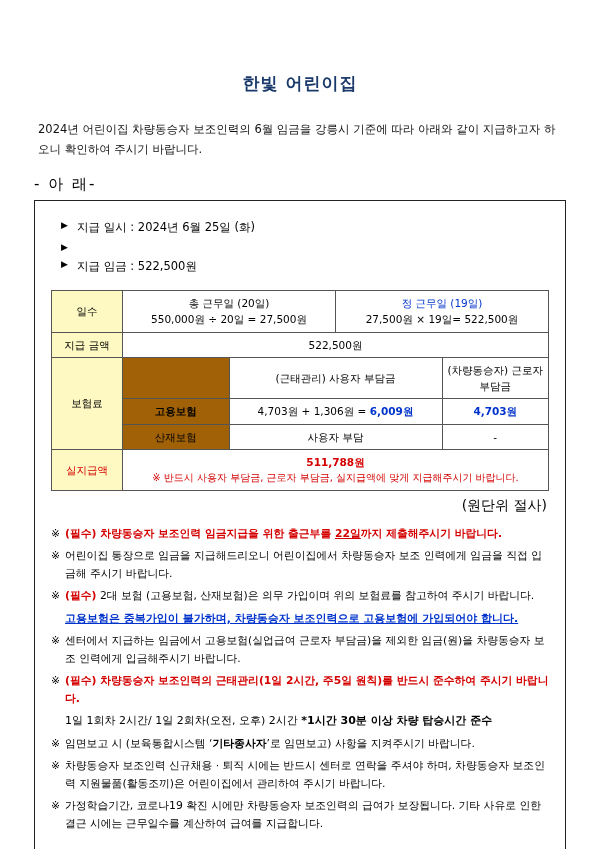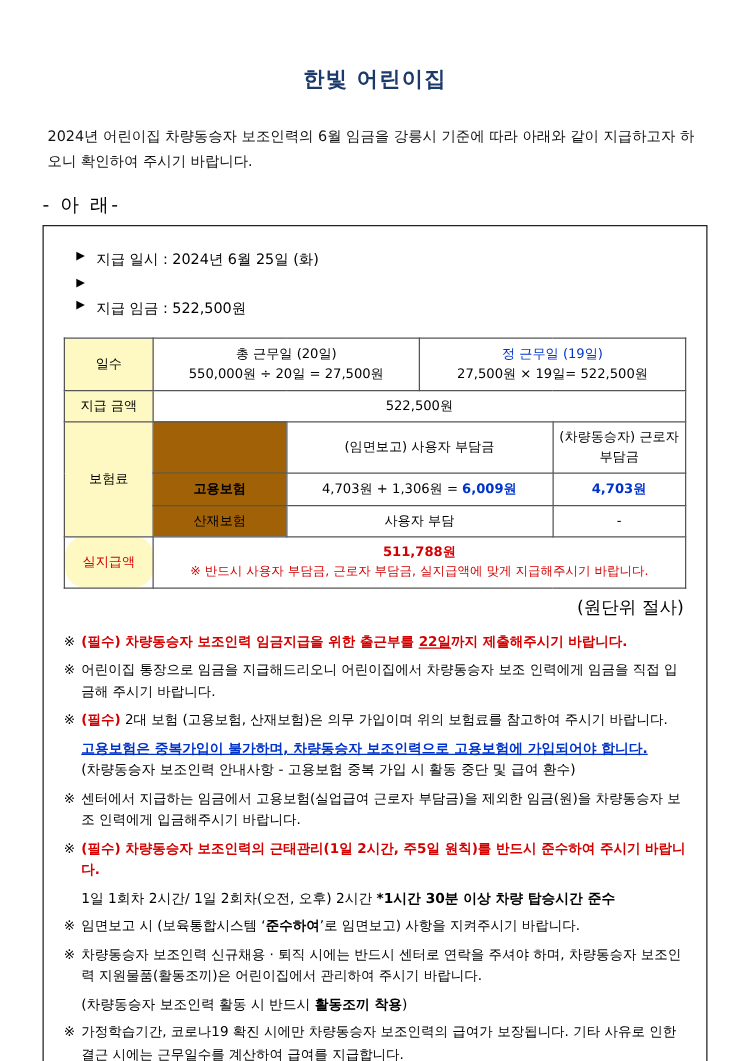--- a/index.html
+++ b/index.html
@@ -12,21 +12,21 @@
     height: 849px;
     font-family: "DejaVu Sans", "Liberation Sans", sans-serif;
     color: #000000;
     position: relative;
     overflow: hidden;
   }
   .page {
     width: 600px;
     height: 849px;
     box-sizing: border-box;
-    padding: 40px 34px 20px 34px;
+    padding: 60px 34px 20px 34px;
     position: relative;
   }
   .doc-title {
     text-align: center;
     font-size: 17px;
     font-weight: bold;
     color: #1b3a6b;
     letter-spacing: 1px;
     margin: 12px 0 24px 0;
   }
@@ -78,21 +78,21 @@
     background: #fef9c3;
     width: 62px;
   }
   td.sublab {
     background: #a16207;
     width: 78px;
   }
   .two-lines span { display: block; }
   .bold { font-weight: bold; }
   .blue { color: #0033cc; }
-  .red { color: #d40000; border-radius: 16px; }
+  .red { color: #d40000; }
   .hl-blue { color: #0033cc; font-weight: bold; margin-top: 36px; }
   .hl-red { color: #d40000; font-weight: bold; }
   .small-red {
     color: #d40000;
     font-size: 10px;
   }
   .unit-note {
     text-align: right;
     font-size: 14px;
     margin: 6px 2px 10px 0;
@@ -159,21 +159,21 @@
           <span>27,500원 × 19일= 522,500원</span>
         </td>
       </tr>
       <tr>
         <td class="lab">지급 금액</td>
         <td colspan="4">522,500원</td>
       </tr>
       <tr>
         <td class="lab" rowspan="3">보험료</td>
         <td class="sublab"></td>
-        <td colspan="2">(임면보고) 사용자 부담금</td>
+        <td colspan="2">(근태관리) 사용자 부담금</td>
         <td>(차량동승자) 근로자 부담금</td>
       </tr>
       <tr>
         <td class="sublab bold">고용보험</td>
         <td colspan="2"><span>4,703원 + 1,306원 = </span><span class="hl-blue">6,009원</span></td>
         <td class="hl-blue">4,703원</td>
       </tr>
       <tr>
         <td class="sublab">산재보험</td>
         <td colspan="2">사용자 부담</td>
@@ -203,45 +203,43 @@
         <span class="txt">어린이집 통장으로 임금을 지급해드리오니 어린이집에서 차량동승자 보조 인력에게 임금을 직접 입금해 주시기 바랍니다.</span>
       </div>
 
       <div class="note">
         <span class="mk">※</span>
         <span class="txt"><span class="hl-red">(필수)</span><span> 2대 보험 (고용보험, 산재보험)은 의무 가입이며 위의 보험료를 참고하여 주시기 바랍니다.</span></span>
       </div>
 
       <div class="sub"><span class="hl-blue u">고용보험은 중복가입이 불가하며, 차량동승자 보조인력으로 고용보험에 가입되어야 합니다.</span></div>
 
-      <div class="sub">(차량동승자 보조인력 안내사항 - 고용보험 중복 가입 시 활동 중단 및 급여 환수)</div>
 
       <div class="note" style="margin-top:5px;">
         <span class="mk">※</span>
         <span class="txt">센터에서 지급하는 임금에서 고용보험(실업급여 근로자 부담금)을 제외한 임금(원)을 차량동승자 보조 인력에게 입금해주시기 바랍니다.</span>
       </div>
 
       <div class="note">
         <span class="mk">※</span>
         <span class="txt hl-red">(필수) 차량동승자 보조인력의 근태관리(1일 2시간, 주5일 원칙)를 반드시 준수하여 주시기 바랍니다.</span>
       </div>
 
       <div class="sub"><span>1일 1회차 2시간/ 1일 2회차(오전, 오후) 2시간 </span><span class="bold">*1시간 30분 이상 차량 탑승시간 준수</span></div>
 
       <div class="note" style="margin-top:5px;">
         <span class="mk">※</span>
-        <span class="txt"><span>임면보고 시 (보육통합시스템 ‘</span><span class="bold">준수하여</span><span>’로 임면보고) 사항을 지켜주시기 바랍니다.</span></span>
+        <span class="txt"><span>임면보고 시 (보육통합시스템 ‘</span><span class="bold">기타종사자</span><span>’로 임면보고) 사항을 지켜주시기 바랍니다.</span></span>
       </div>
 
       <div class="note">
         <span class="mk">※</span>
         <span class="txt">차량동승자 보조인력 신규채용 · 퇴직 시에는 반드시 센터로 연락을 주셔야 하며, 차량동승자 보조인력 지원물품(활동조끼)은 어린이집에서 관리하여 주시기 바랍니다.</span>
       </div>
 
-      <div class="sub"><span>(차량동승자 보조인력 활동 시 반드시 </span><span class="bold">활동조끼 착용</span><span>)</span></div>
 
       <div class="note" style="margin-top:5px;">
         <span class="mk">※</span>
         <span class="txt">가정학습기간, 코로나19 확진 시에만 차량동승자 보조인력의 급여가 보장됩니다. 기타 사유로 인한 결근 시에는 근무일수를 계산하여 급여를 지급합니다.</span>
       </div>
 
     </div>
 
   </div>
 

